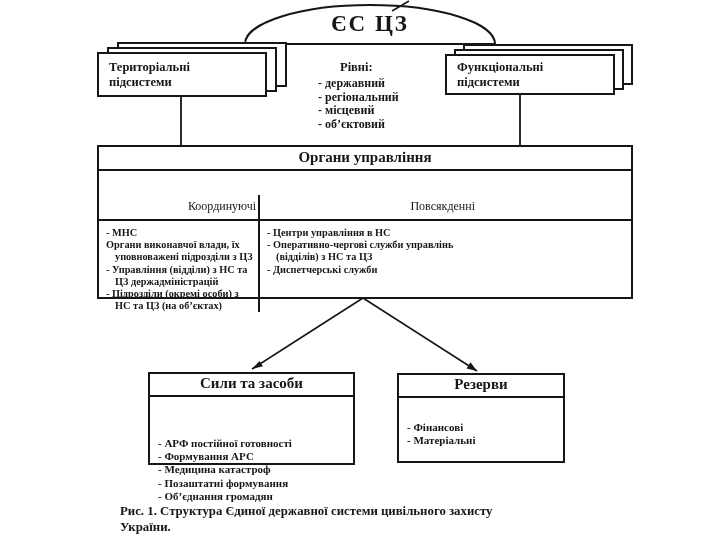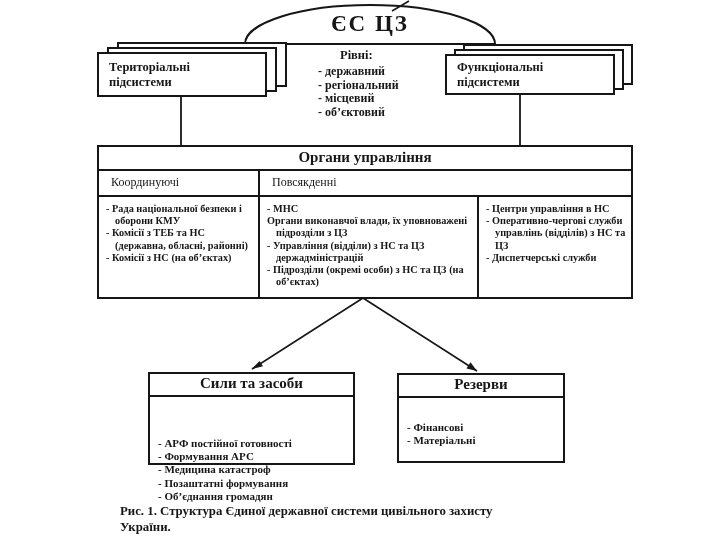--- a/index.html
+++ b/index.html
@@ -25,40 +25,41 @@
   .stack-layer {
     background:#ffffff; border:2px solid #161616;
     width:170px;
   }
   .stack-label {
     text-align:left; font-weight:bold; font-size:12.5px; line-height:15px;
     padding:6px 10px 0 10px;
   }
 
   
-  .levels { left:318px; top:48px; width:130px; font-weight:bold; }
+  .levels { left:318px; top:60px; width:130px; font-weight:bold; }
   .levels-title { font-size:12.5px; padding-left:22px; margin-bottom:2px; }
   .levels-item { font-size:12px; line-height:13.5px; }
 
   
   .mgmt {
     left:97px; top:145px; width:536px; height:154px;
     border:2px solid #161616; background:#ffffff;
     display:flex; flex-direction:column;
   }
   .mgmt-title {
     border-bottom:2px solid #161616;
     text-align:center; font-weight:bold; font-size:15px;
     padding:2px 0 3px 0;
   }
   .mgmt-heads, .mgmt-body { display:grid; grid-template-columns:159px 219px 1fr; }
   .mgmt-heads { border-bottom:2px solid #161616; }
   .mgmt-head {
-    text-align:left; font-size:12px; font-weight:normal;
+    text-align:right; font-size:12px; font-weight:normal;
     padding:4px 2px 5px 12px;
+    margin-top:24px;
   }
   .mgmt-heads > .mgmt-head + .mgmt-head,
   .mgmt-body  > .mgmt-cell + .mgmt-cell { border-left:2px solid #161616; }
   .mgmt-body { flex:1; }
   .mgmt-cell { padding:6px 4px 0 7px; overflow:hidden; }
   .cell-item {
     font-size:10.3px; font-weight:bold; line-height:12.2px;
     padding-left:9px; text-indent:-9px;
   }
 
@@ -122,25 +123,20 @@
 </div>
 
 <div class="abs mgmt">
   <div class="mgmt-title">Органи управління</div>
   <div class="mgmt-heads">
     <div class="mgmt-head">Координуючі</div>
     <div class="mgmt-head">Повсякденні</div>
   </div>
   <div class="mgmt-body">
     <div class="mgmt-cell">
-      <div class="cell-item">- Рада національної безпеки і оборони КМУ</div>
-      <div class="cell-item">- Комісії з ТЕБ та НС (державна, обласні, районні)</div>
-      <div class="cell-item">- Комісії з НС (на об’єктах)</div>
-    </div>
-    <div class="mgmt-cell">
       <div class="cell-item">- МНС</div>
       <div class="cell-item">Органи виконавчої влади, їх уповноважені підрозділи з ЦЗ</div>
       <div class="cell-item">- Управління (відділи) з НС та ЦЗ держадміністрацій</div>
       <div class="cell-item">- Підрозділи (окремі особи) з НС та ЦЗ (на об’єктах)</div>
     </div>
     <div class="mgmt-cell">
       <div class="cell-item">- Центри управління в НС</div>
       <div class="cell-item">- Оперативно-чергові служби управлінь (відділів) з НС та ЦЗ</div>
       <div class="cell-item">- Диспетчерські служби</div>
     </div>

